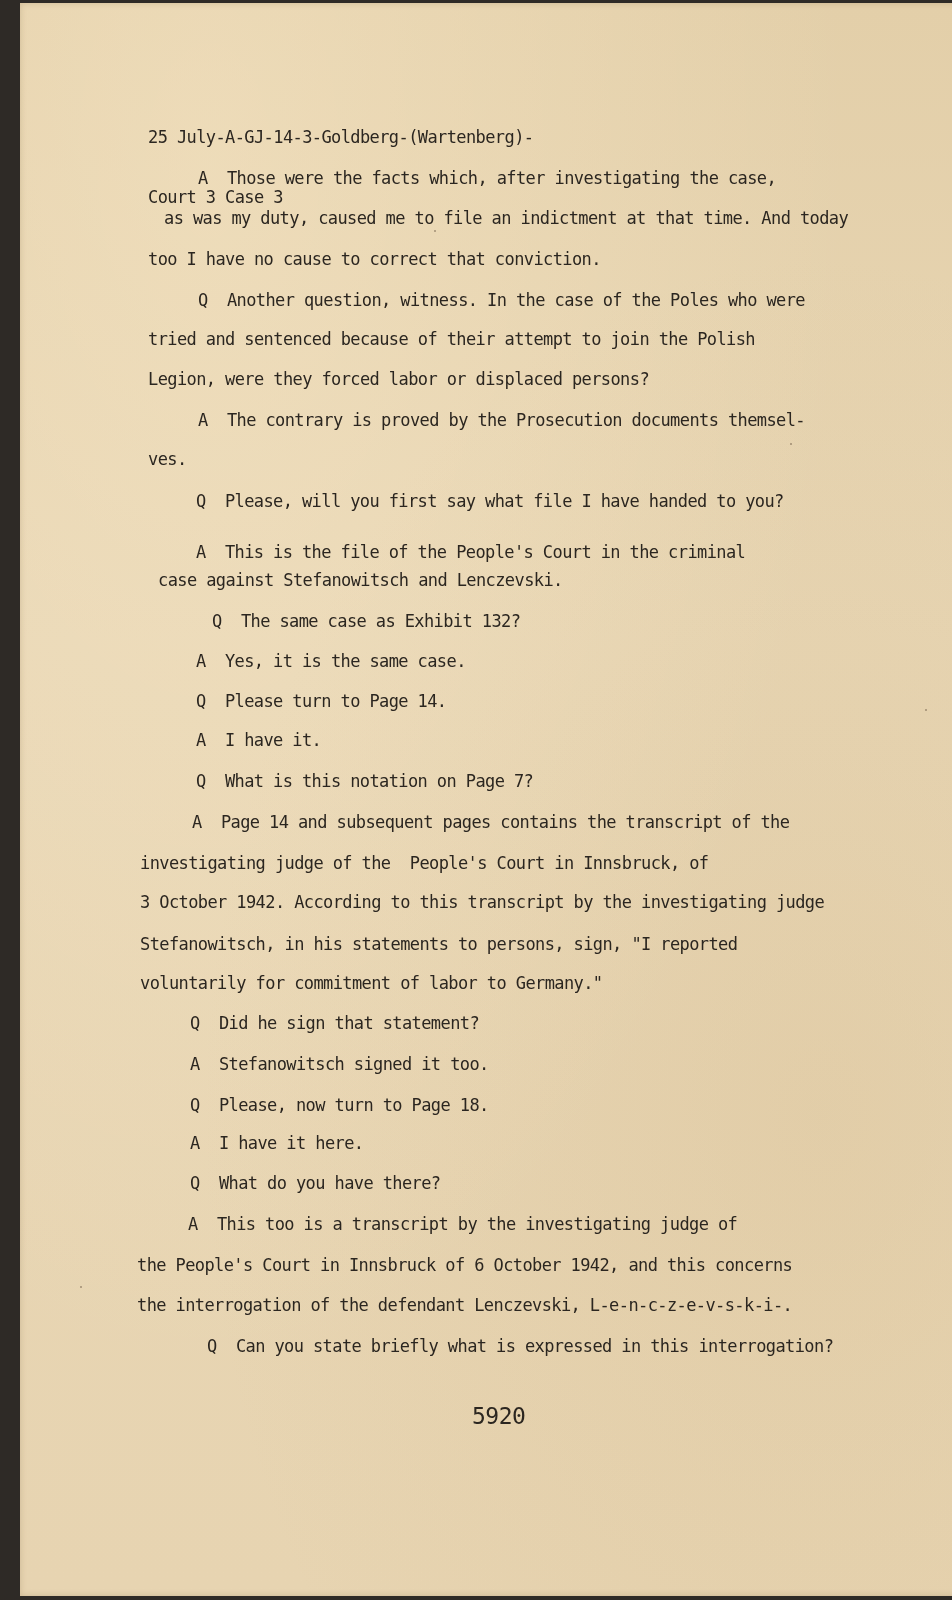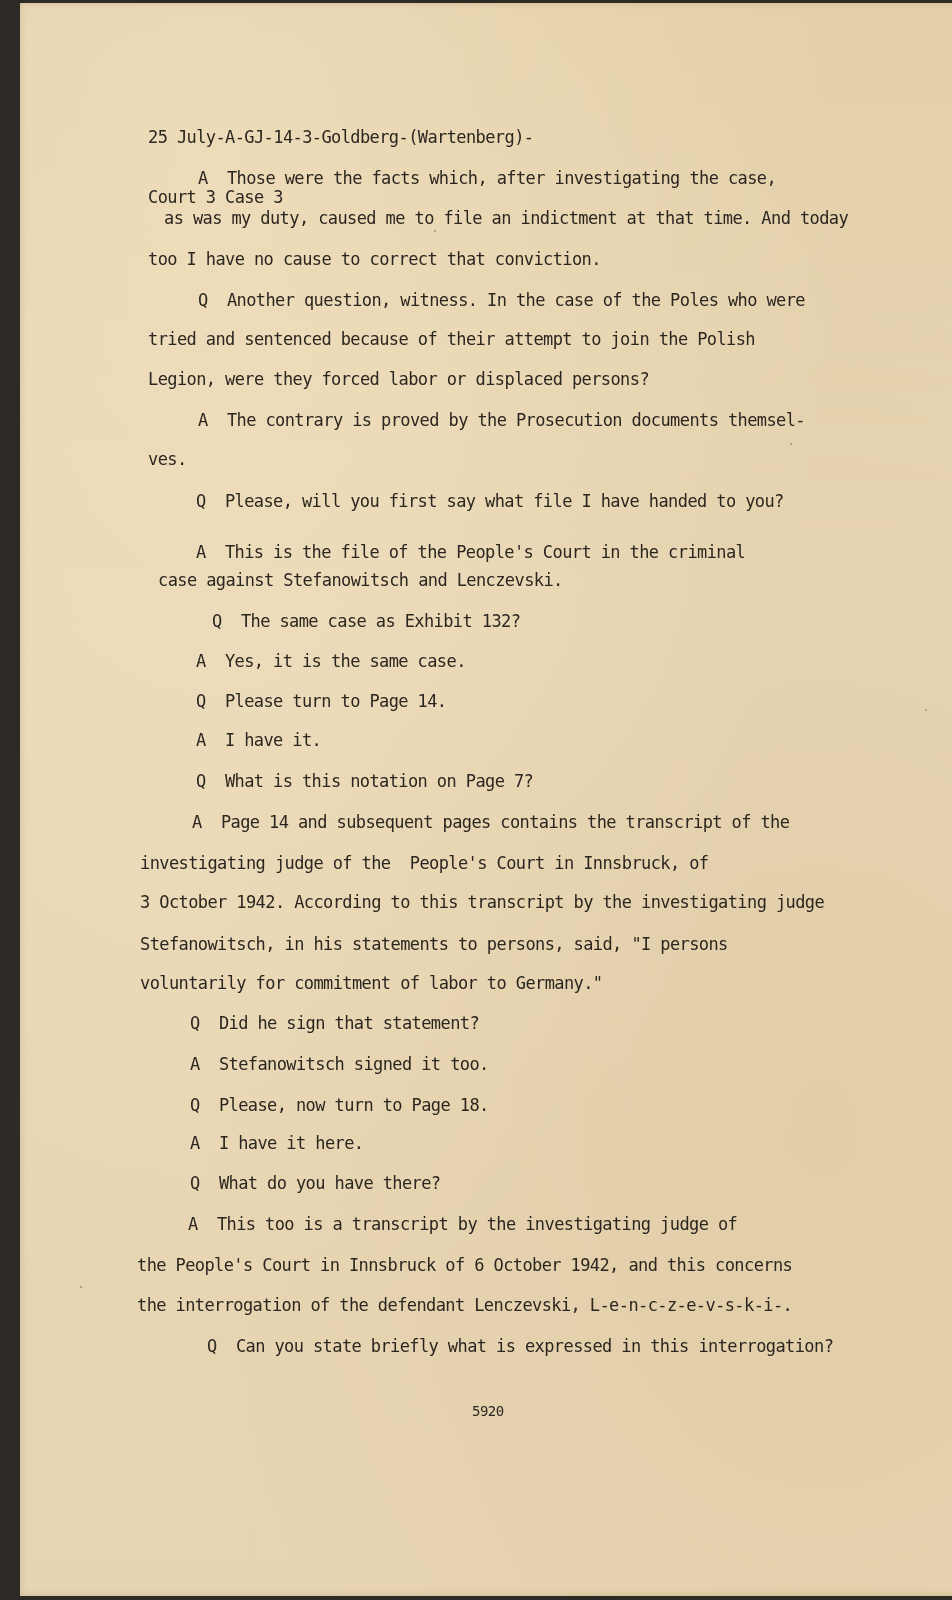--- a/index.html
+++ b/index.html
@@ -41,21 +41,21 @@
     }
     .line {
       position: absolute;
       white-space: pre;
     }
     .pagenum {
       position: absolute;
       left: 452px;
       top: 1400px;
       font-family: "DejaVu Sans Mono", "Liberation Mono", monospace;
-      font-size: 14px;
+      font-size: 23px;
       color: #2b2620;
       letter-spacing: -0.5px;
     }
     .speck {
       position: absolute;
       width: 2px;
       height: 2px;
       background: rgba(70,55,40,0.45);
       border-radius: 50%;
     }
@@ -82,21 +82,21 @@
       <div class="typed line" style="top: 527px; left: 176px; margin-top: 12px;">A  This is the file of the People's Court in the criminal</div>
       <div class="typed line" style="top: 567px; left: 125px; margin-left: 13px;">case against Stefanowitsch and Lenczevski.</div>
       <div class="typed line" style="top: 608px; left: 176px; margin-left: 16px;">Q  The same case as Exhibit 132?</div>
       <div class="typed line" style="top: 648px; left: 176px;">A  Yes, it is the same case.</div>
       <div class="typed line" style="top: 688px; left: 176px;">Q  Please turn to Page 14.</div>
       <div class="typed line" style="top: 727px; left: 176px;">A  I have it.</div>
       <div class="typed line" style="top: 768px; left: 176px;">Q  What is this notation on Page 7?</div>
       <div class="typed line" style="top: 809px; left: 172px;">A  Page 14 and subsequent pages contains the transcript of the</div>
       <div class="typed line" style="top: 850px; left: 120px;">investigating judge of the  People's Court in Innsbruck, of</div>
       <div class="typed line" style="top: 889px; left: 120px;">3 October 1942. According to this transcript by the investigating judge</div>
-      <div class="typed line" style="top: 931px; left: 120px;">Stefanowitsch, in his statements to persons, said, "I persons</div>
+      <div class="typed line" style="top: 931px; left: 120px;">Stefanowitsch, in his statements to persons, sign, "I reported</div>
       <div class="typed line" style="top: 970px; left: 120px;">voluntarily for commitment of labor to Germany."</div>
       <div class="typed line" style="top: 1010px; left: 170px;">Q  Did he sign that statement?</div>
       <div class="typed line" style="top: 1051px; left: 170px;">A  Stefanowitsch signed it too.</div>
       <div class="typed line" style="top: 1092px; left: 170px;">Q  Please, now turn to Page 18.</div>
       <div class="typed line" style="top: 1130px; left: 170px;">A  I have it here.</div>
       <div class="typed line" style="top: 1170px; left: 170px;">Q  What do you have there?</div>
       <div class="typed line" style="top: 1211px; left: 168px;">A  This too is a transcript by the investigating judge of</div>
       <div class="typed line" style="top: 1252px; left: 117px;">the People's Court in Innsbruck of 6 October 1942, and this concerns</div>
       <div class="typed line" style="top: 1292px; left: 117px;">the interrogation of the defendant Lenczevski, L-e-n-c-z-e-v-s-k-i-.</div>
       <div class="typed line" style="top: 1333px; left: 166px; margin-left: 21px;">Q  Can you state briefly what is expressed in this interrogation?</div>

